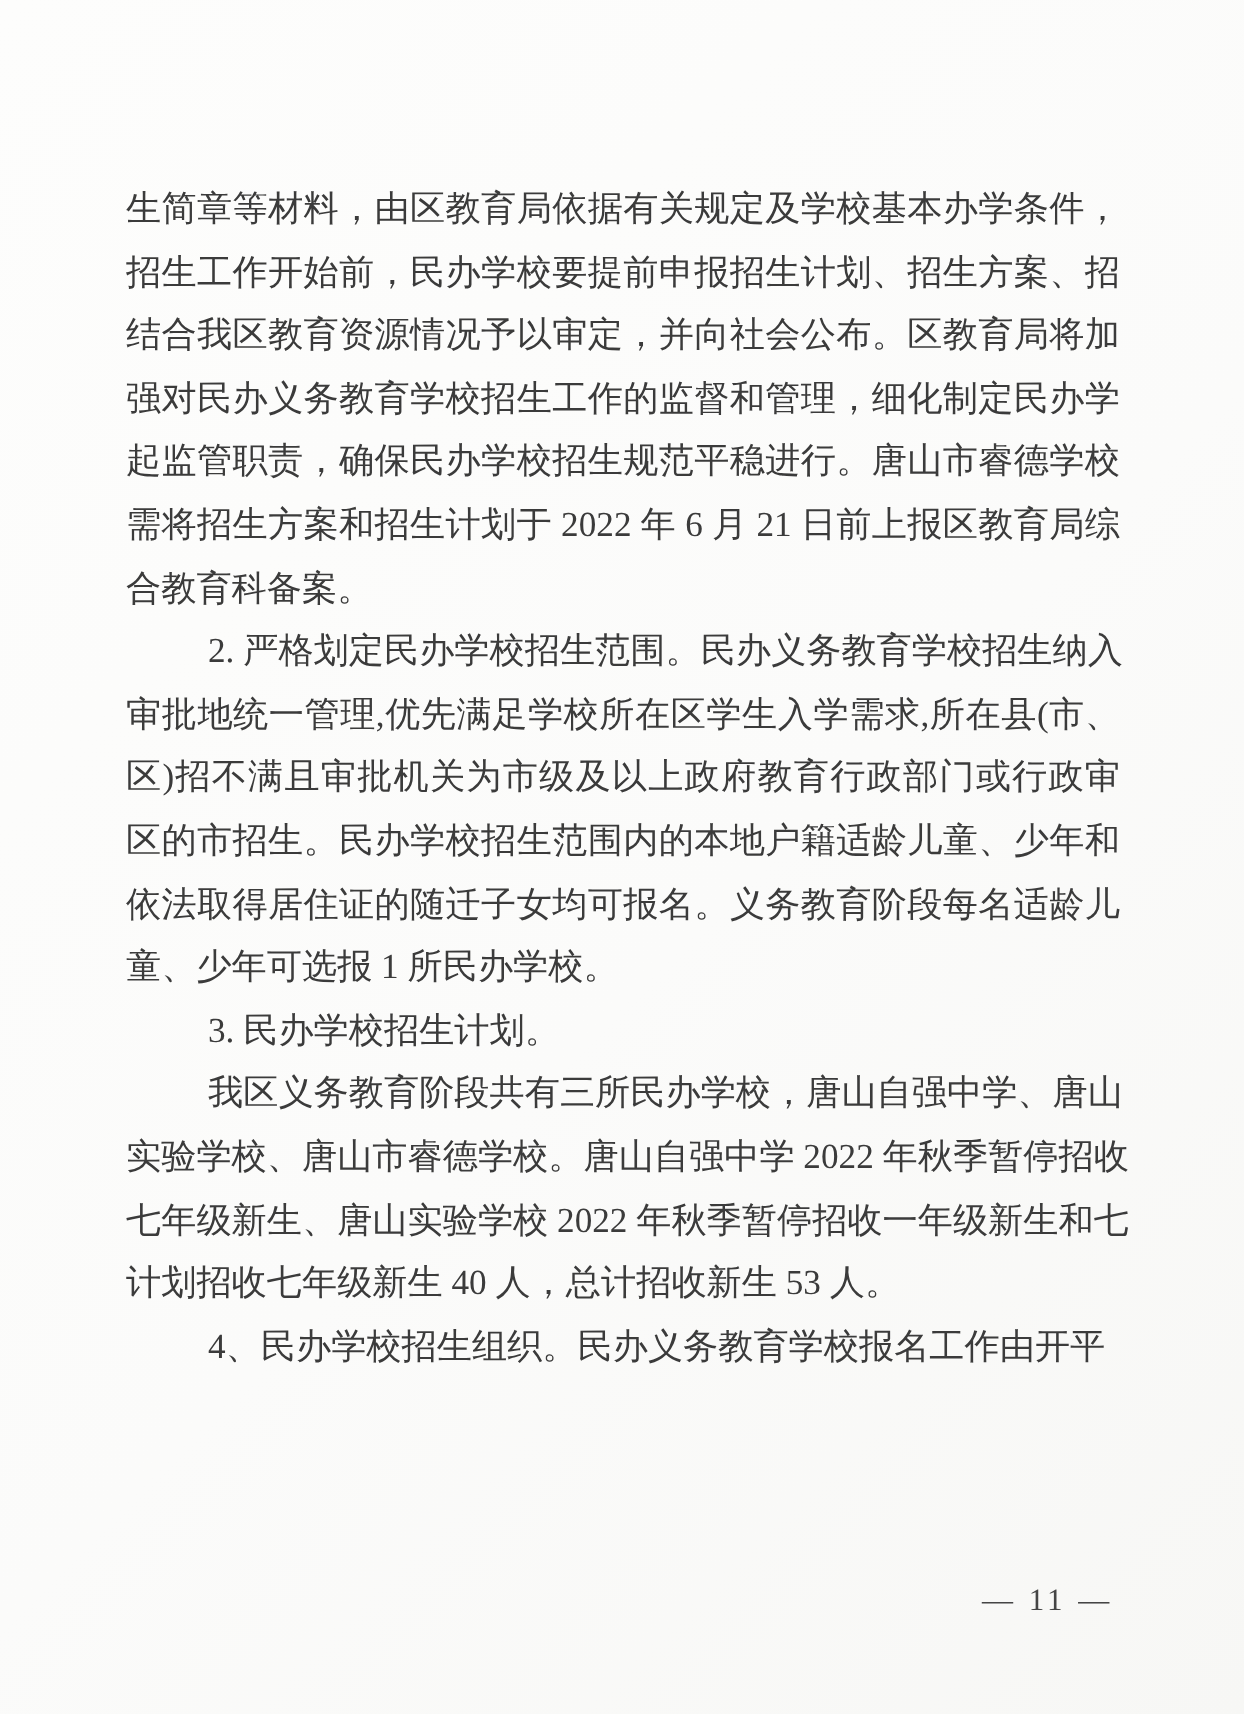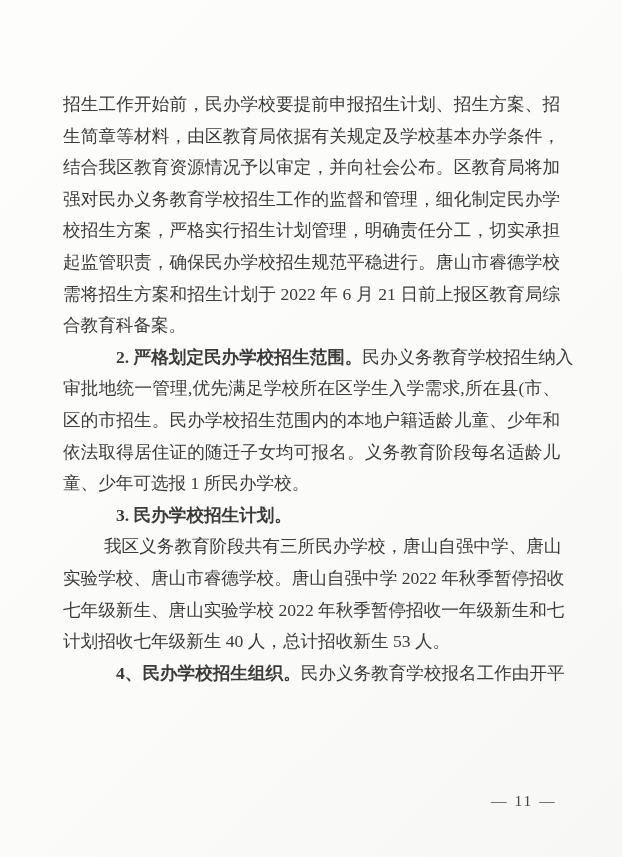--- a/index.html
+++ b/index.html
@@ -37,50 +37,49 @@
   }
   .line.endp {
     text-align: center;
     text-align-last: left;
   }
   .line.indent {
     padding-left: 41px;
     width: 456px;
   }
   .head {
-    font-weight: 700;
-    margin-left: 12px;
+    font-weight: 400;
   }
   .page-number {
     position: absolute;
     left: 491px;
     top: 792px;
     font-size: 15.5px;
     letter-spacing: 2px;
     color: #454545;
     font-family: "Liberation Serif", "DejaVu Serif", serif;
   }
 </style>
 </head>
 <body>
 
 <div class="scan-page">
   <div class="text-block">
 
+    <div class="line">生简章等材料，由区教育局依据有关规定及学校基本办学条件，</div>
     <div class="line">招生工作开始前，民办学校要提前申报招生计划、招生方案、招</div>
-    <div class="line">生简章等材料，由区教育局依据有关规定及学校基本办学条件，</div>
     <div class="line">结合我区教育资源情况予以审定，并向社会公布。区教育局将加</div>
     <div class="line">强对民办义务教育学校招生工作的监督和管理，细化制定民办学</div>
-    <div class="line">校招生方案，严格实行招生计划管理，明确责任分工，切实承担</div>
     <div class="line">起监管职责，确保民办学校招生规范平稳进行。唐山市睿德学校</div>
     <div class="line">需将招生方案和招生计划于 2022 年 6 月 21 日前上报区教育局综</div>
     <div class="line endp">合教育科备案。</div>
 
     <div class="line indent"><span class="head">2. 严格划定民办学校招生范围。</span><span>民办义务教育学校招生纳入</span></div>
     <div class="line">审批地统一管理,优先满足学校所在区学生入学需求,所在县(市、</div>
+    <div class="line">区)招不满且审批机关为市级及以上政府教育行政部门或行政审</div>
     <div class="line">区的市招生。民办学校招生范围内的本地户籍适龄儿童、少年和</div>
     <div class="line">依法取得居住证的随迁子女均可报名。义务教育阶段每名适龄儿</div>
     <div class="line endp">童、少年可选报 1 所民办学校。</div>
 
     <div class="line indent endp"><span class="head">3. 民办学校招生计划。</span></div>
     <div class="line indent">我区义务教育阶段共有三所民办学校，唐山自强中学、唐山</div>
     <div class="line">实验学校、唐山市睿德学校。唐山自强中学 2022 年秋季暂停招收</div>
     <div class="line">七年级新生、唐山实验学校 2022 年秋季暂停招收一年级新生和七</div>
     <div class="line endp">计划招收七年级新生 40 人，总计招收新生 53 人。</div>
 

